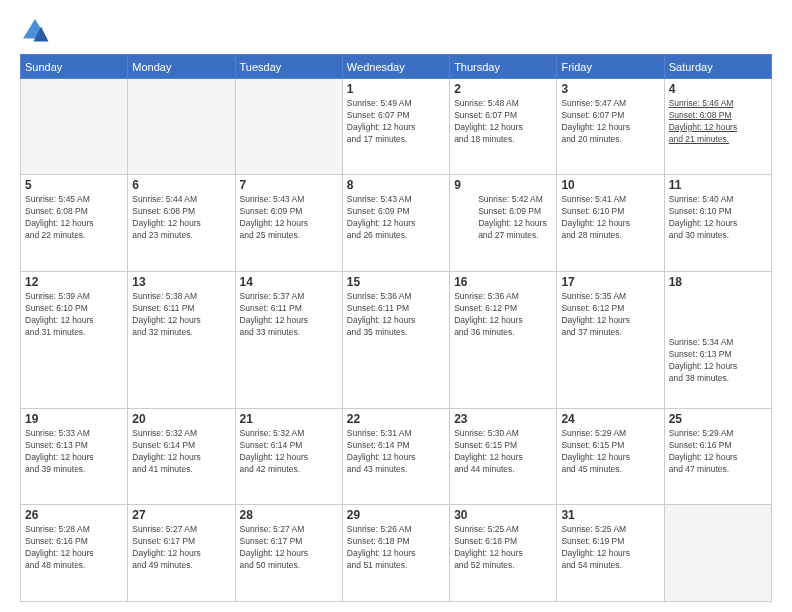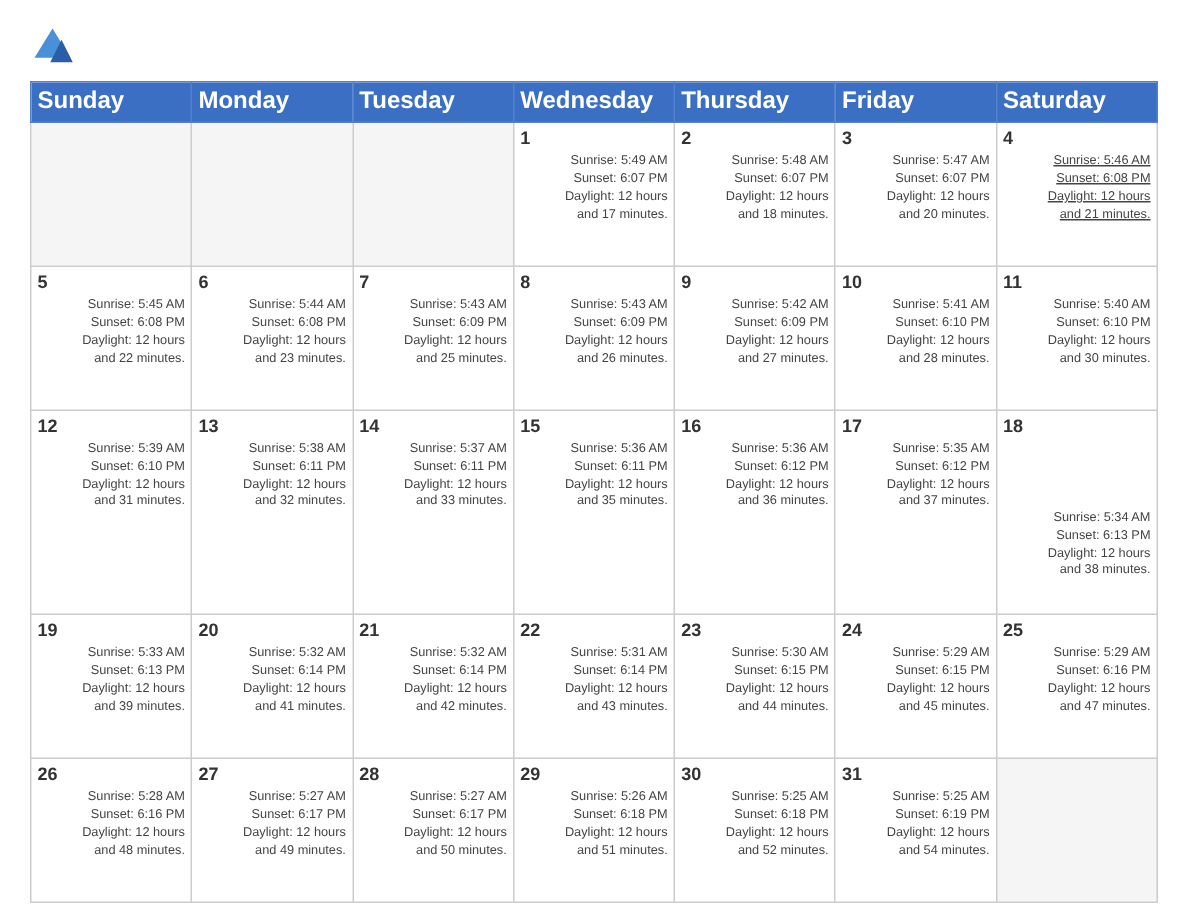--- a/index.html
+++ b/index.html
@@ -57,22 +57,22 @@
     .calendar {
       flex: 1;
       border: 1px solid #ccc;
       border-collapse: collapse;
       width: 100%;
       table-layout: fixed;
     }
     .calendar th {
       background-color: #3a6fc4;
       color: #fff;
-      font-size: 16px;
-      font-weight: bold;
+      font-size: 11px;
+      font-weight: normal;
       padding: 4px 4px;
       text-align: left;
       border: 1px solid #5580cc;
       height: 24px;
     }
     .calendar td {
       border: 1px solid #ccc;
       vertical-align: top;
       padding: 3px 4px;
       font-size: 9px;
@@ -86,21 +86,20 @@
     .day-number {
       font-size: 12px;
       font-weight: bold;
       color: #333;
       margin-bottom: 2px;
     }
     .day-info {
       font-size: 8.5px;
       color: #444;
       line-height: 1.4;
-      text-align: right;
     }
   </style>
 </head>
 <body>
 
 <div class="page">
   <div class="header">
     <div class="logo">
       <svg class="logo-icon" viewBox="0 0 40 40">
         <polygon points="20,4 36,30 4,30" fill="#4a90d9"></polygon>

